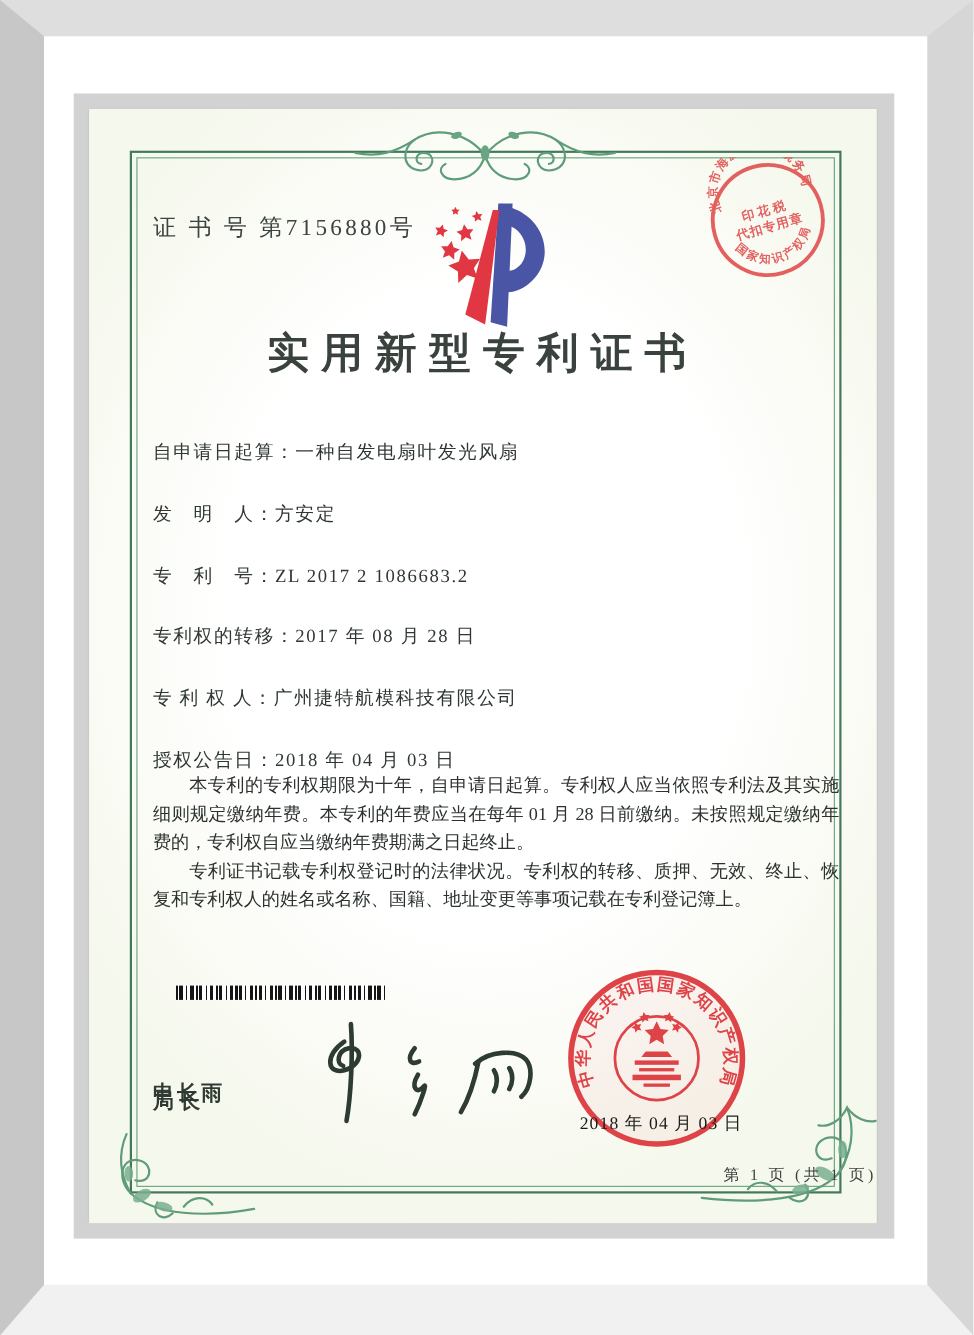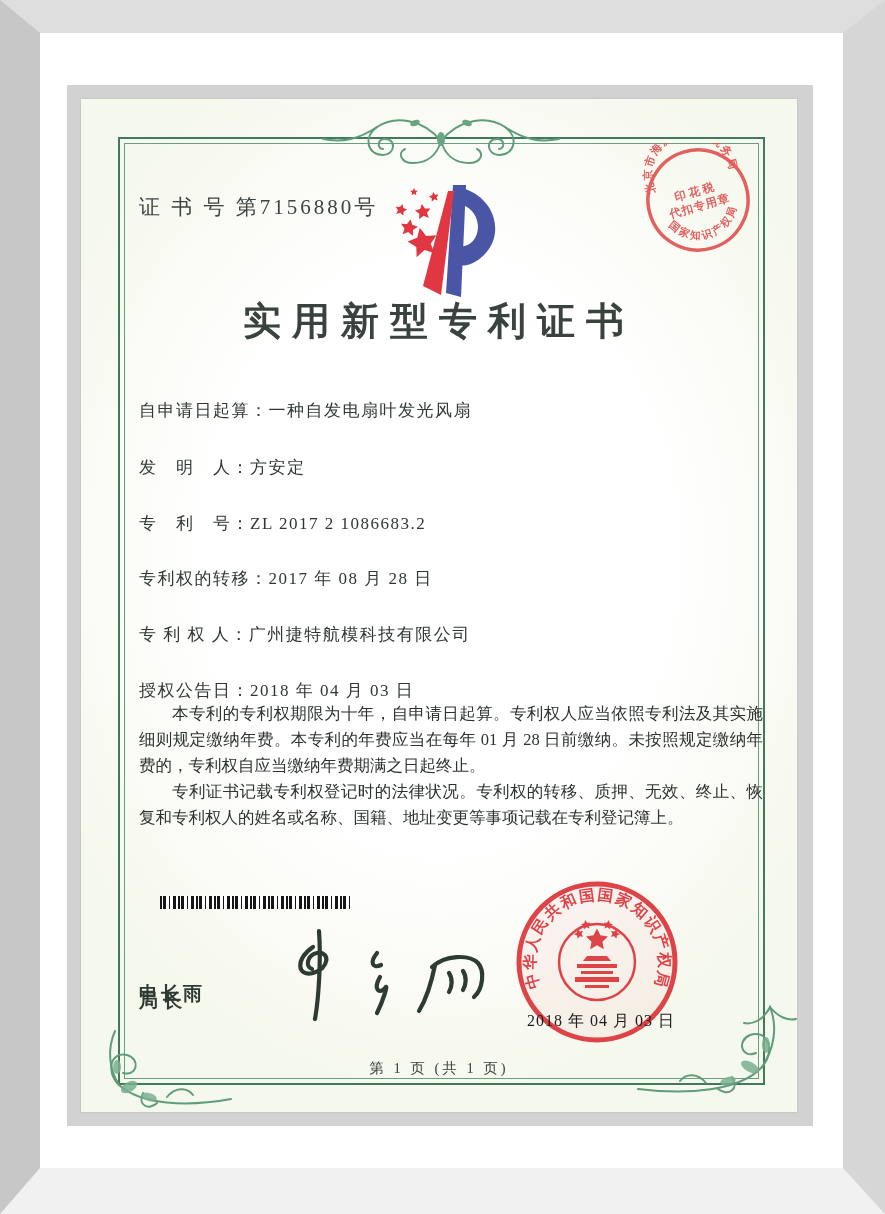--- a/index.html
+++ b/index.html
@@ -29,21 +29,21 @@
     background:repeating-linear-gradient(90deg,#151515 0 2px,#fff 2px 3px,#151515 3px 6px,
       #fff 6px 9px,#151515 9px 10px,#fff 10px 13px,#151515 13px 16px,#fff 16px 18px);}
   .signer-title{position:absolute;left:58px;top:848px;font-size:19px;font-weight:600;
     letter-spacing:5px;color:#2f3a33;margin-top:41px;}
   .signer-name{position:absolute;left:58px;top:882px;font-size:19px;font-weight:600;
     letter-spacing:3px;color:#2f3a33;font-family:Liberation Serif, serif;}
   .signature{position:absolute;left:198px;top:828px;}
   .big-seal{position:absolute;left:432px;top:779px;opacity:.95;}
   .seal-date{position:absolute;left:440px;top:912px;width:160px;text-align:center;
     font-size:16px;color:#1c1c1c;letter-spacing:1px;z-index:5;}
-  .footer{position:absolute;left:0;top:960px;width:100%;text-align:center;
+  .footer{position:absolute;left:0;top:960px;width:100%;text-align:right;
     font-size:14.5px;color:#3a403c;letter-spacing:3px;}
   .orn{position:absolute;}
 </style>
 </head>
 <body>
 
 <div class="stage">
   <div class="frame-outer"></div>
   <div class="mat"></div>
 

